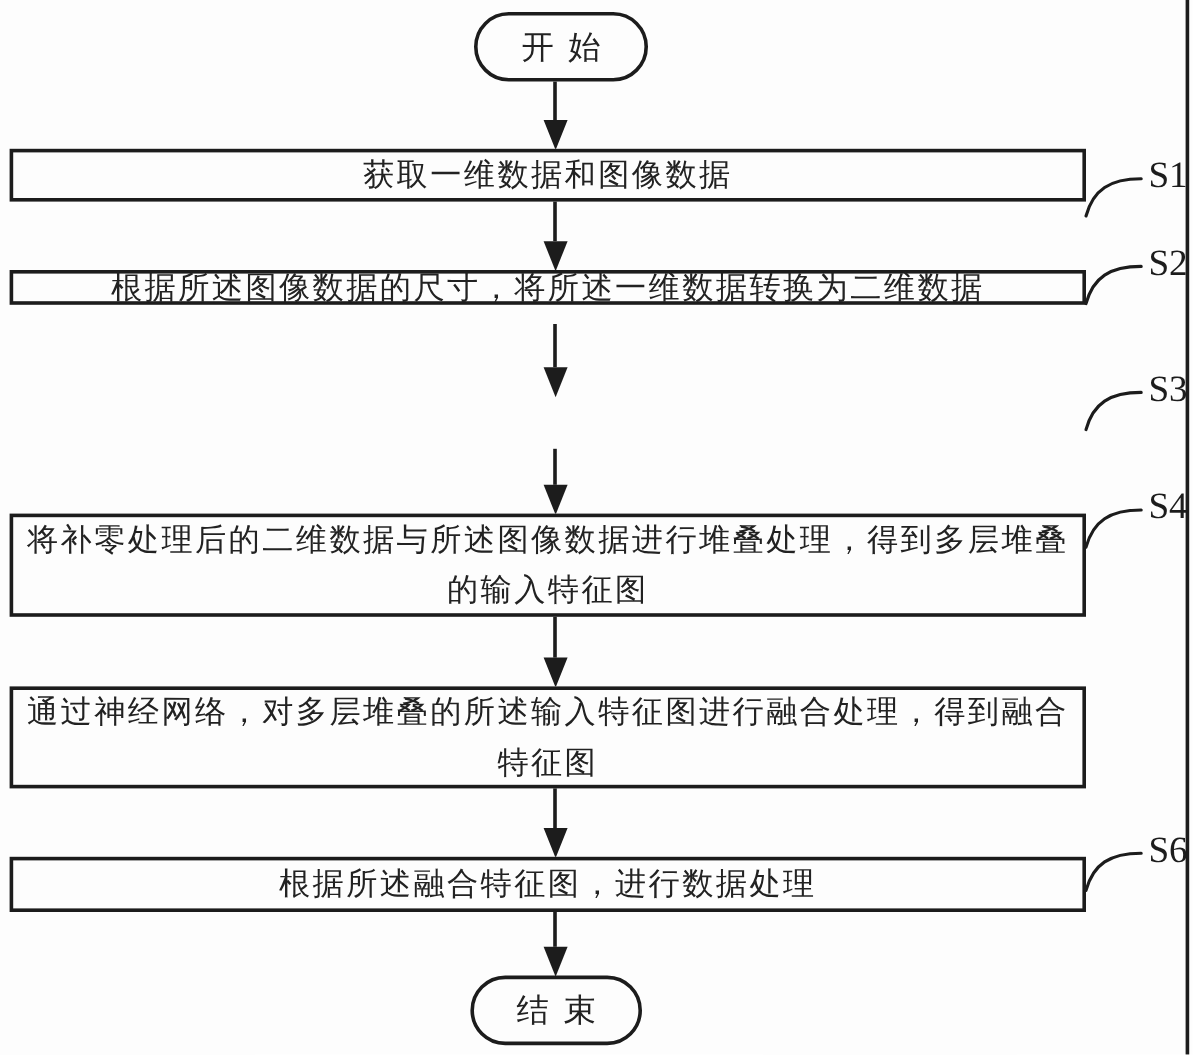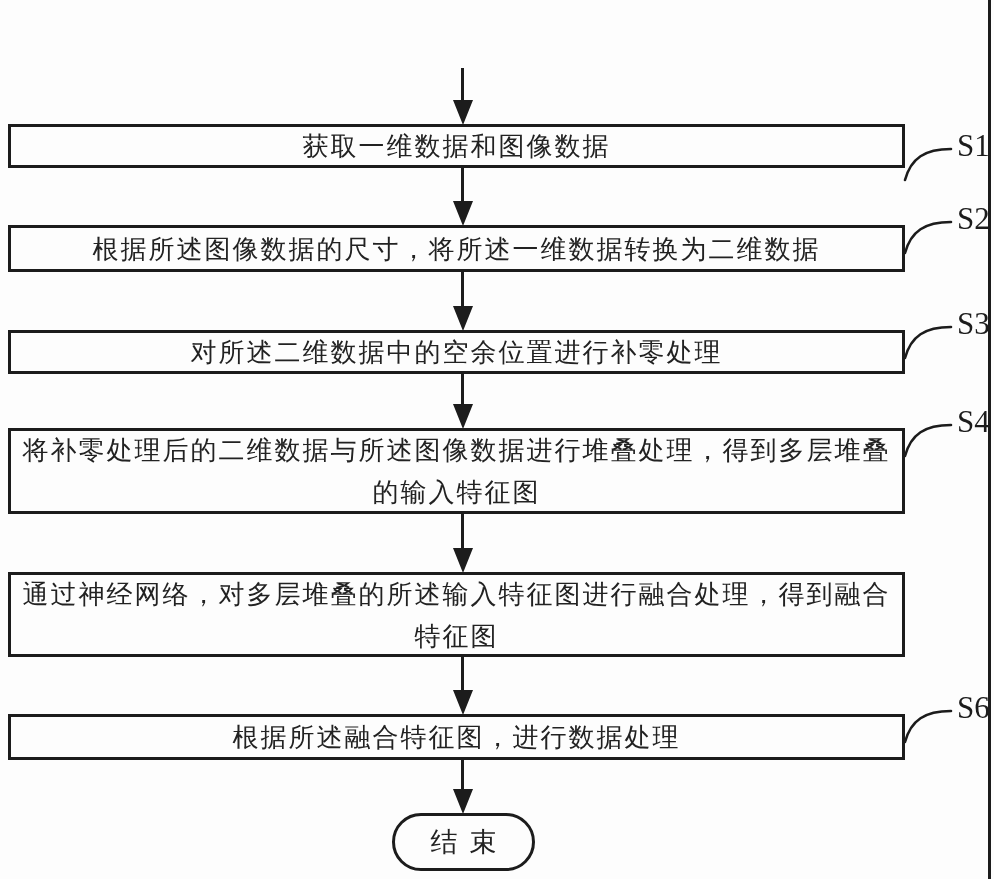--- a/index.html
+++ b/index.html
@@ -85,20 +85,23 @@
        2px  2px 3px var(--watermark_shadow, #9a9a9a);
   }
 </style>
 </head>
 <body>
 
 <div class="canvas">
 
   <div class="right-edge"></div>
 
+  <div class="stadium start">
+    <span>开始</span>
+  </div>
 
   <div class="flow-arrow" style="top:68px;height:57px;">
     <div class="shaft"></div>
     <div class="head"></div>
   </div>
 
   <div class="step-box" style="top:124px;height:44px;">
     <span>获取一维数据和图像数据</span>
   </div>
   <div class="ref" style="top:100px;margin-top:28px;">
@@ -106,38 +109,35 @@
       <path d="M2,38 C8,16 22,7 48,7"></path>
     </svg>
     <span class="ref-label">S1</span>
   </div>
 
   <div class="flow-arrow" style="top:168px;height:58px;">
     <div class="shaft"></div>
     <div class="head"></div>
   </div>
 
-  <div class="step-box" style="top:225px;height:47px;">
+  <div class="step-box" style="top:225px;height:29px;">
     <span>根据所述图像数据的尺寸，将所述一维数据转换为二维数据</span>
   </div>
   <div class="ref" style="top:201px;">
     <svg width="50" height="40" viewBox="0 0 50 40">
       <path d="M2,38 C8,16 22,7 48,7"></path>
     </svg>
     <span class="ref-label">S2</span>
   </div>
 
   <div class="flow-arrow" style="top:270px;height:61px;">
     <div class="shaft"></div>
     <div class="head"></div>
   </div>
 
-  <div class="step-box" style="top:330px;height:44px;">
-    <span>对所述二维数据中的空余位置进行补零处理</span>
-  </div>
   <div class="ref" style="top:306px;">
     <svg width="50" height="40" viewBox="0 0 50 40">
       <path d="M2,38 C8,16 22,7 48,7"></path>
     </svg>
     <span class="ref-label">S3</span>
   </div>
 
   <div class="flow-arrow" style="top:374px;height:55px;">
     <div class="shaft"></div>
     <div class="head"></div>

